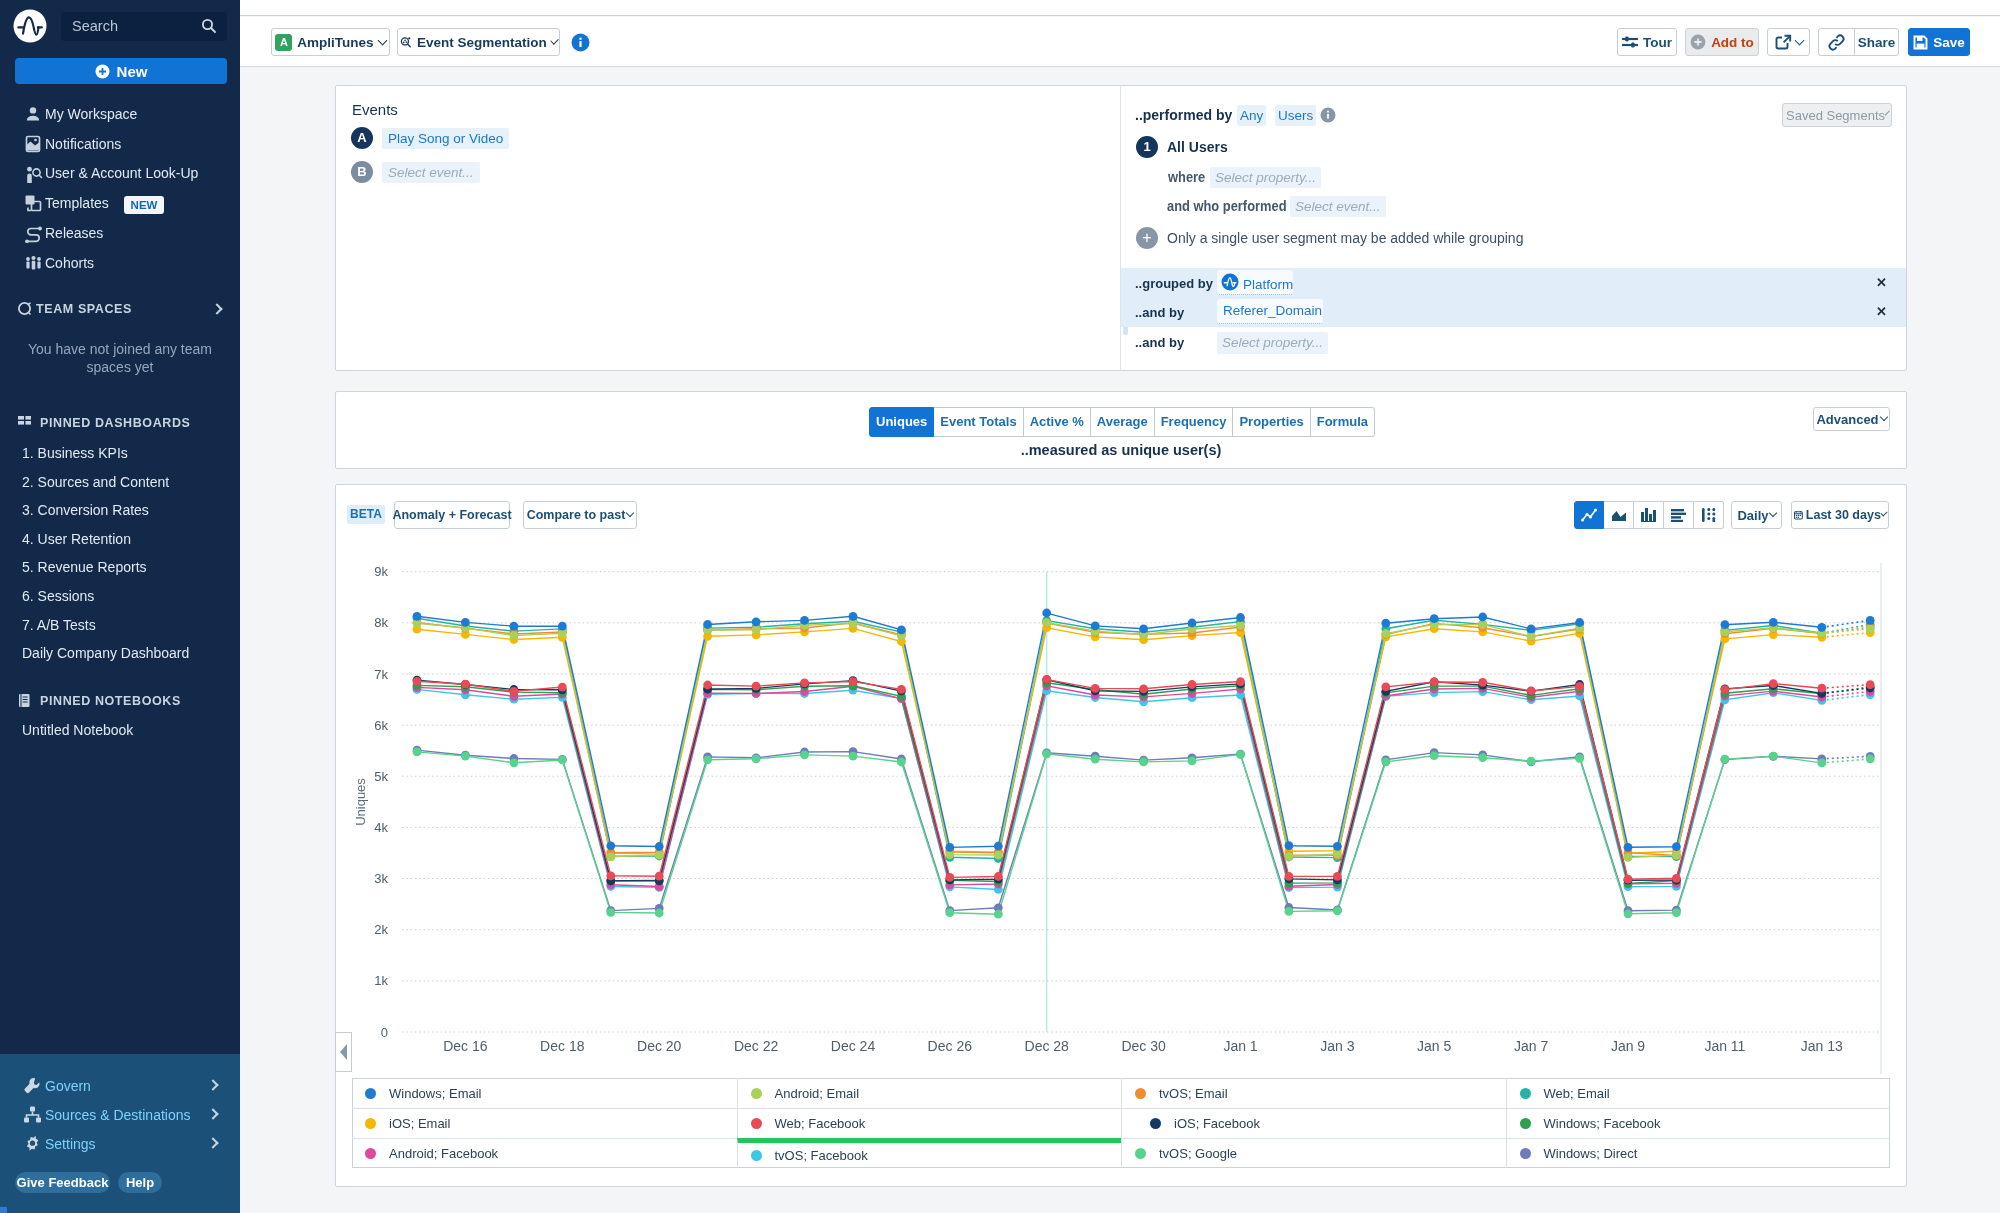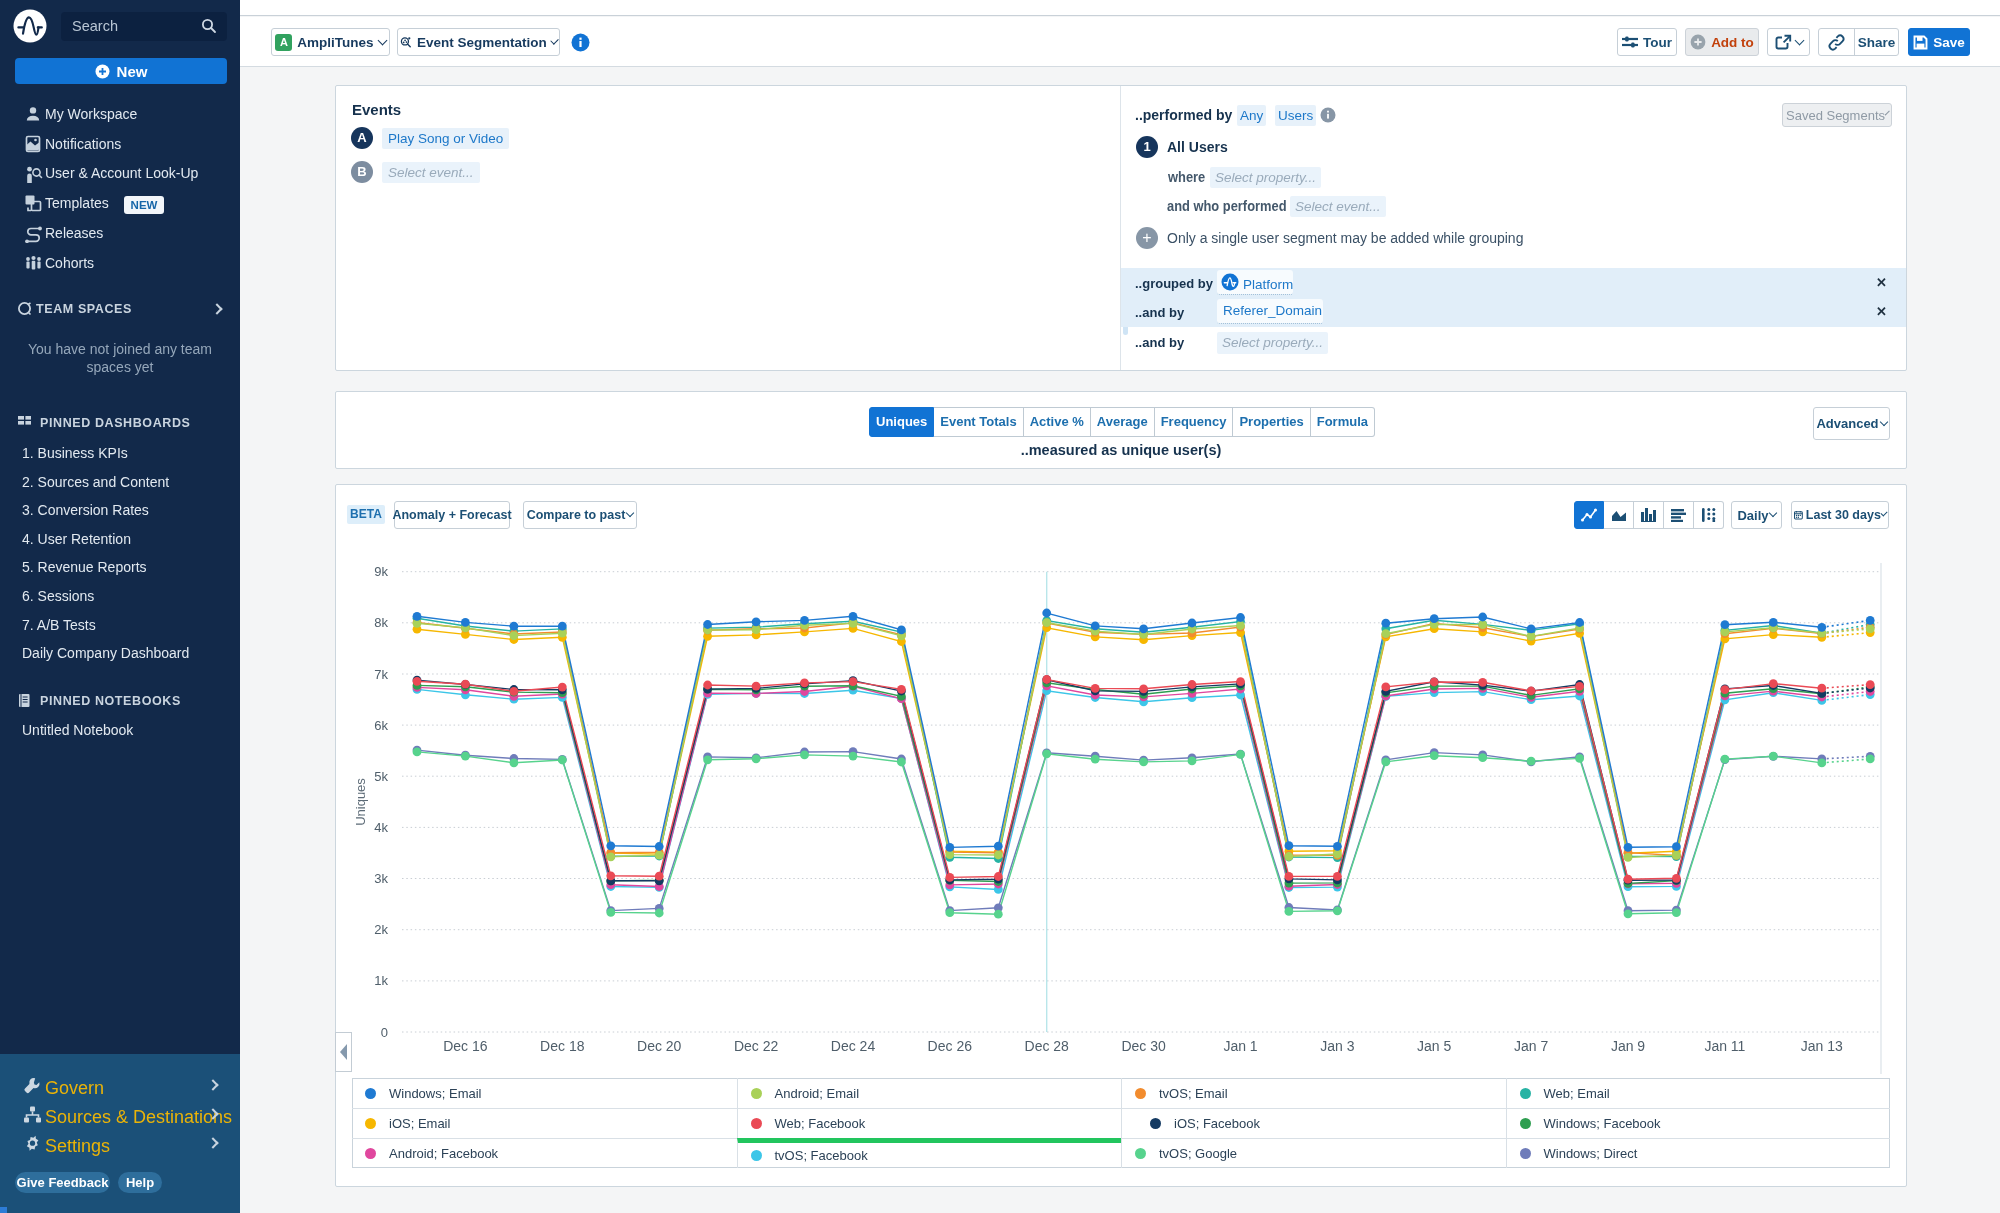--- a/index.html
+++ b/index.html
@@ -1,20 +1,20 @@
 <!DOCTYPE html>
 <html><head><meta charset="utf-8">
 <style>
 *{margin:0;padding:0;box-sizing:border-box}
 html,body{width:2000px;height:1213px;overflow:hidden;font-family:"Liberation Sans",sans-serif;background:#f4f5f6}
 .abs{position:absolute}
 
 #side{position:absolute;left:0;top:0;width:240px;height:1213px;background:#12294a;color:#dde5ed}
 #side .navtxt{font-size:14px;color:#e2e9f0;white-space:nowrap}
-#sidebot .navtxt{font-size:18px;color:#eab308;white-space:nowrap}
+#sidebot .navtxt{font-size:14px;color:#7dd3fc;white-space:nowrap}
 #sidebot{position:absolute;left:0;top:1054px;width:240px;height:159px;background:#1b5078}
 .pill{position:absolute;height:21px;border-radius:11px;background:#2e6e9c;color:#fff;font-size:13px;font-weight:bold;line-height:21px;text-align:center}
 .sechead{font-size:12.5px;font-weight:bold;letter-spacing:.6px;color:#c9d4df}
 .chev{position:absolute;width:8px;height:8px;border-right:2px solid #c9d4df;border-top:2px solid #c9d4df;transform:rotate(45deg)}
 
 #topstrip{position:absolute;left:240px;top:0;width:1760px;height:16px;background:#fff;border-bottom:1px solid #c9d1d8}
 #toolbar{position:absolute;left:240px;top:17px;width:1760px;height:50px;background:#fff;border-bottom:1px solid #d4dbe1}
 .btn{position:absolute;height:28px;background:#fff;border:1px solid #c6cfd7;border-radius:3px;font-size:13.5px;color:#1c4f74;font-weight:bold;display:flex;align-items:center;justify-content:center;gap:5px;white-space:nowrap}
 .btn .ch{width:7px;height:7px;border-right:1.8px solid #1c4f74;border-bottom:1.8px solid #1c4f74;transform:rotate(45deg);margin-top:-4px}
 
@@ -229,21 +229,21 @@
         <path d="M1.5 1.5h9.5l2.5 2.5v9.5h-12z" fill="none" stroke="#fff" stroke-width="1.9"></path>
         <rect x="4" y="1.5" width="5.5" height="4.4" fill="#fff"></rect>
         <rect x="3.6" y="8.6" width="7.8" height="4.9" fill="#fff"></rect>
       </svg>
     Save
   </div>
 </div>
 
 <div class="card" style="left:335px;top:85px;width:1572px;height:286px"></div>
 <div class="abs" style="left:1120px;top:86px;width:1px;height:284px;background:#dde4ea"></div>
-<div class="abs" style="left:352px;top:101px;font-size:15px;font-weight:bold;color:#16324e">Events</div>
+<div class="abs" style="left:352px;top:101px;font-size:15px;font-weight:normal;color:#16324e">Events</div>
 <div class="circ" style="left:351px;top:127px;background:#16355c">A</div>
 <div class="abs chip" style="left:382px;top:128px;height:21px;line-height:21px;padding:0 6px;font-size:13.5px">Play Song or Video</div>
 <div class="circ" style="left:351px;top:161px;background:#7d8da0">B</div>
 <div class="abs chip ital" style="left:382px;top:162px;height:21px;line-height:21px;padding:0 6px;font-size:13.5px;background:#eaf3fb">Select event...</div>
 <div class="abs" style="left:1123px;top:283px;width:5px;height:52px;background:#cfe4f5;border-radius:3px"></div>
 
 <div class="abs" style="left:1135px;top:107px;font-size:14px;font-weight:bold;color:#16324e">..performed by</div>
 <div class="abs chip" style="left:1237px;top:105px;height:21px;line-height:21px;padding:0 3px;font-size:13.5px">Any</div>
 <div class="abs chip" style="left:1275px;top:105px;height:21px;line-height:21px;padding:0 3px;font-size:13.5px">Users</div>
 <svg class="abs" style="left:1320px;top:107px" width="16" height="16" viewBox="0 0 16 16">
@@ -281,21 +281,21 @@
 <div class="abs" style="left:869px;top:407px;display:flex">
   <div class="tab" style="background:#1173d4;color:#fff;border-color:#1173d4;border-left:1px solid #1173d4;border-radius:3px 0 0 3px">Uniques</div>
   <div class="tab">Event Totals</div>
   <div class="tab">Active %</div>
   <div class="tab">Average</div>
   <div class="tab">Frequency</div>
   <div class="tab">Properties</div>
   <div class="tab" style="border-radius:0 3px 3px 0">Formula</div>
 </div>
 <div class="abs" style="left:335px;top:442px;width:1572px;text-align:center;font-size:14.5px;font-weight:bold;color:#16324e">..measured as unique user(s)</div>
-<div class="btn" style="left:1813px;top:407px;width:77px;height:33px;font-size:13px;gap:4px">Advanced<span class="ch" style="margin-left:-2px;width:6px;height:6px"></span></div>
+<div class="btn" style="left:1813px;top:407px;width:77px;height:24px;font-size:13px;gap:4px">Advanced<span class="ch" style="margin-left:-2px;width:6px;height:6px"></span></div>
 
 <div class="card" style="left:335px;top:484px;width:1572px;height:703px"></div>
 <div class="abs" style="left:347px;top:505px;width:38px;height:19px;background:#ddeefa;border-radius:2px;color:#1d6fae;font-size:12px;font-weight:bold;text-align:center;line-height:19px">BETA</div>
 <div class="btn" style="left:394px;top:501px;width:116px;font-size:12.5px">Anomaly + Forecast</div>
 <div class="btn" style="left:523px;top:501px;width:114px;font-size:12.5px;gap:4px">Compare to past<span class="ch" style="margin-left:-2px;width:6px;height:6px"></span></div>
 
 <div class="abs" style="left:1574px;top:501px;display:flex;height:28px">
   <div style="width:30px;background:#1173d4;border:1px solid #1173d4;border-radius:3px 0 0 3px;display:flex;align-items:center;justify-content:center">
     <svg width="16" height="14" viewBox="0 0 16 14">
         <path d="M1.5 12L6 6.5l3.5 2.5 5-7" fill="none" stroke="#fff" stroke-width="1.6"></path>

